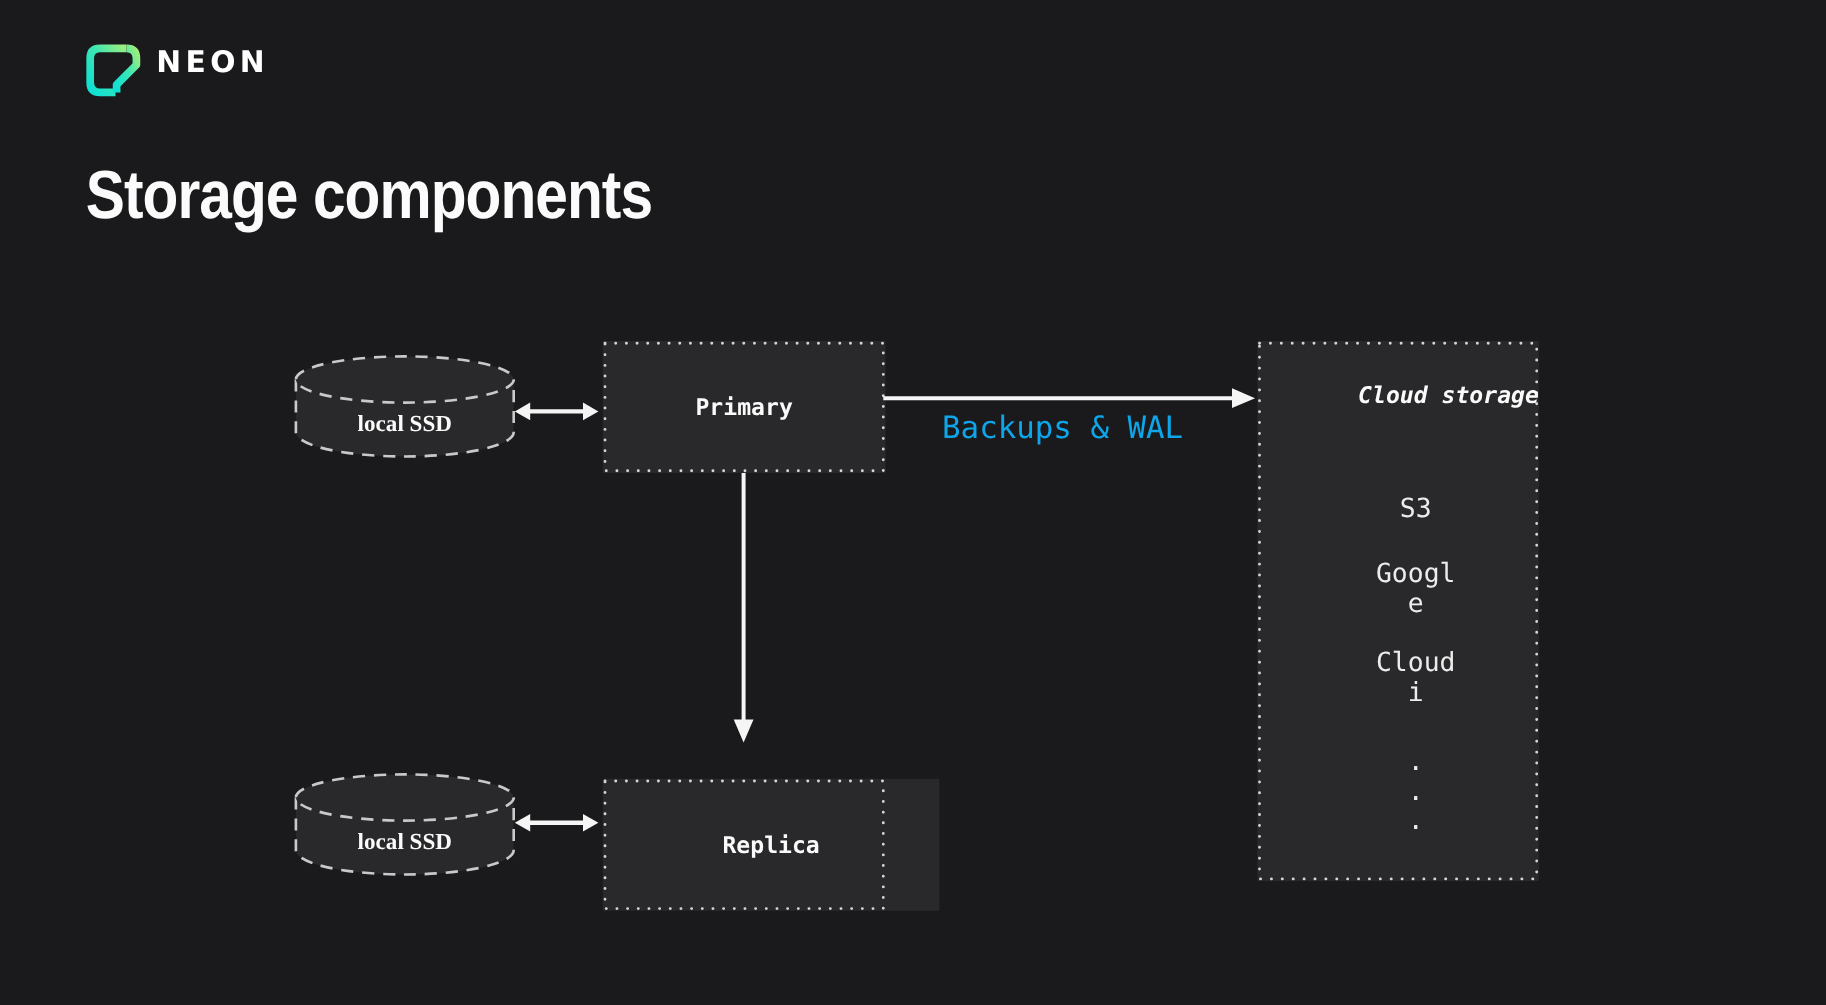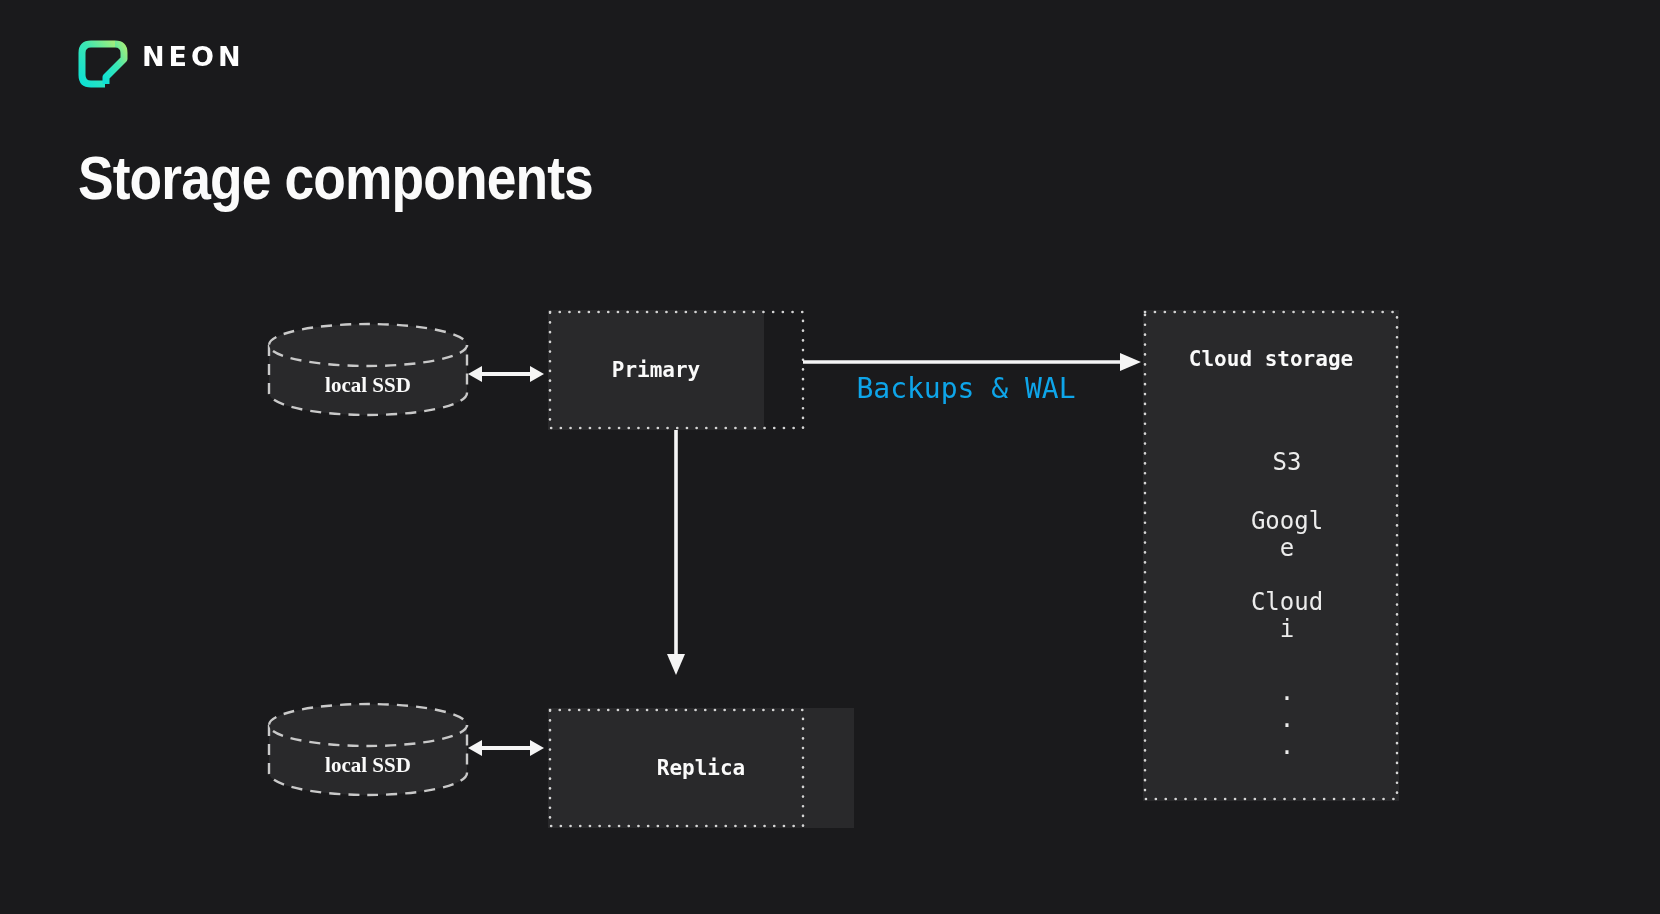--- a/index.html
+++ b/index.html
@@ -32,27 +32,27 @@
   .node-box{
     background:#29292b;
     box-sizing:border-box;
     display:flex;align-items:center;justify-content:center;
   }
   .box-border{position:absolute;left:0;top:0;pointer-events:none;}
   .node-label{
     position:relative;z-index:2;
     font-weight:700;font-size:21px;color:#fafafa;white-space:pre;
   }
-  .box-primary{left:548px;top:310px;width:216px;height:120px;}
+  .box-primary{left:548px;top:310px;width:257px;height:120px;}
   .box-replica{left:548px;top:708px;width:306px;height:120px;}
   .box-cloud{left:1143px;top:310px;width:256px;height:491px;background:#29292b;}
 
   .cloud-title{
-    position:absolute;left:0;top:37px;width:100%;text-align:center;
-    font-weight:700;font-size:21px;color:#fafafa;
+    position:absolute;left:0;top:37px;width:100%;text-align:right;
+    font-weight:700;font-size:21px;color:#fafafa;font-style:italic;
   }
   .cloud-item{
     position:absolute;left:0;width:100%;text-align:center;
     font-weight:400;font-size:24px;line-height:27px;color:#ececec;padding-left:16px;
   }
   .cloud-item div{height:27px;}
   .item-s3{top:139px;}
   .item-google{top:198px;}
   .item-wasabi{top:279px;}
   .item-ellipsis{top:369px;}

